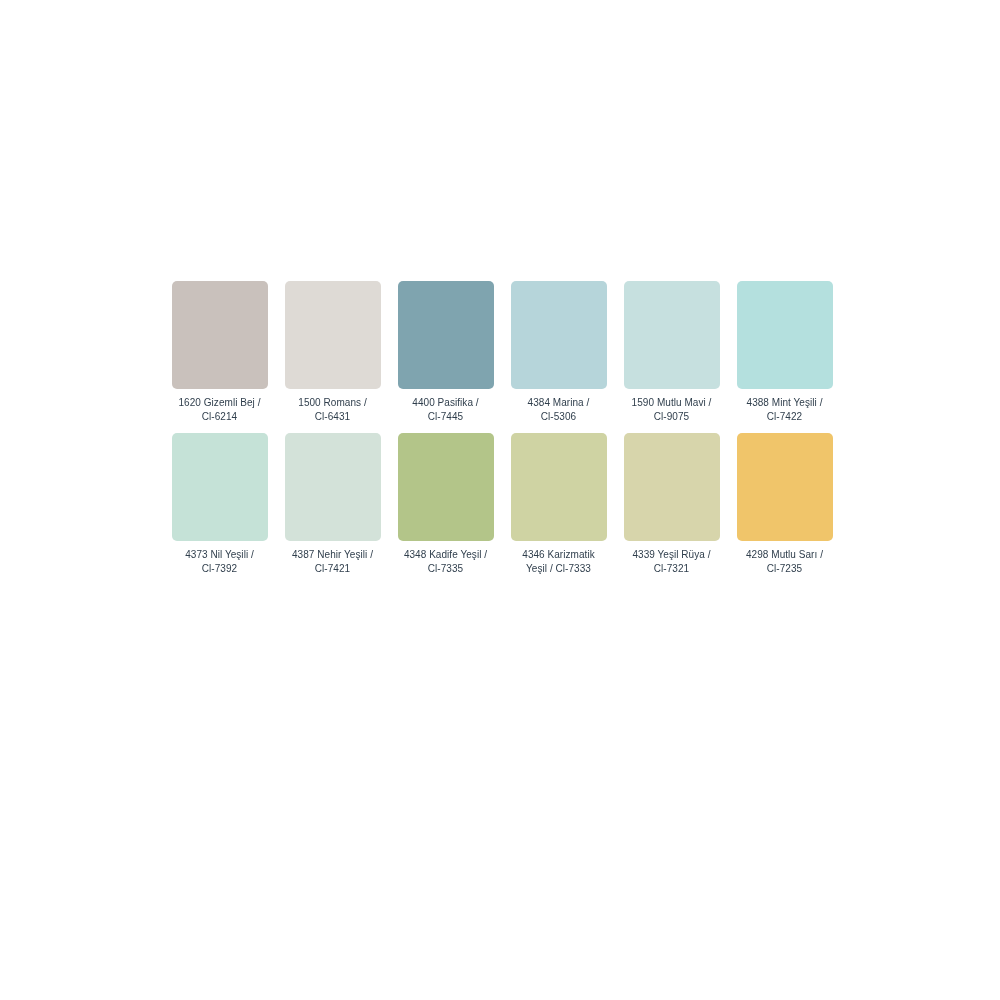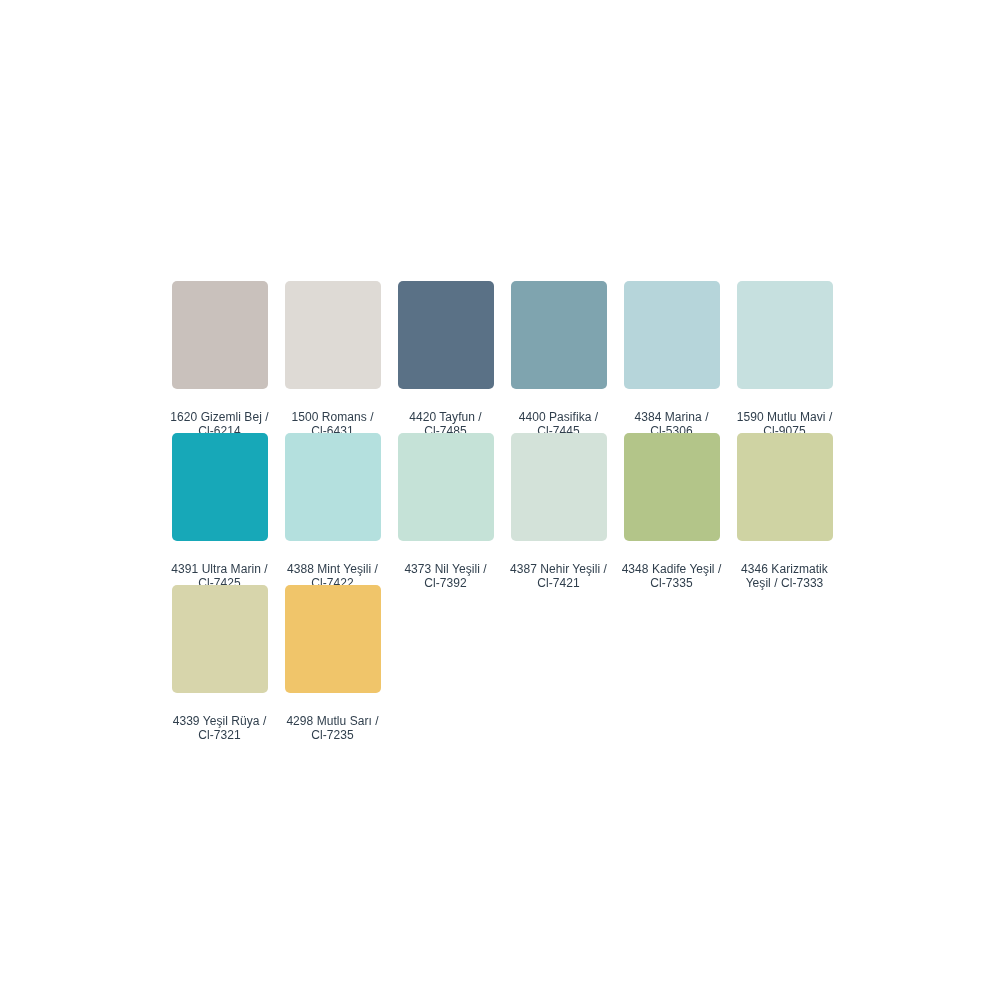--- a/index.html
+++ b/index.html
@@ -38,23 +38,23 @@
     position: relative;
   }
   .swatch-chip {
     width: 96px;
     height: 108px;
     border-radius: 5px;
     margin: 0 auto;
     display: block;
   }
   .swatch-caption {
-    margin-top: 21px;
+    margin-top: 7px;
     text-align: center;
-    font-size: 12px;
+    font-size: 10px;
     line-height: 14px;
     color: #2f3e4c;
     letter-spacing: 0.05px;
     padding: 0 2px;
   }
   .swatch-caption .cap-line {
     display: block;
     white-space: nowrap;
   }
 </style>
@@ -71,52 +71,38 @@
         </div>
       </div>
       <div class="swatch-cell">
         <div class="swatch-chip" style="background: rgb(222, 218, 213);"></div>
         <div class="swatch-caption">
           <span class="cap-line">1500 Romans /</span>
           <span class="cap-line">Cl-6431</span>
         </div>
       </div>
       <div class="swatch-cell">
-        <div class="swatch-chip" style="background: rgb(90, 113, 134);"></div>
-        <div class="swatch-caption">
-          <span class="cap-line">4420 Tayfun /</span>
-          <span class="cap-line">Cl-7485</span>
-        </div>
-      </div>
-      <div class="swatch-cell">
         <div class="swatch-chip" style="background: rgb(127, 164, 175);"></div>
         <div class="swatch-caption">
           <span class="cap-line">4400 Pasifika /</span>
           <span class="cap-line">Cl-7445</span>
         </div>
       </div>
       <div class="swatch-cell">
         <div class="swatch-chip" style="background: rgb(182, 213, 218);"></div>
         <div class="swatch-caption">
           <span class="cap-line">4384 Marina /</span>
           <span class="cap-line">Cl-5306</span>
         </div>
       </div>
       <div class="swatch-cell">
         <div class="swatch-chip" style="background: rgb(198, 224, 223);"></div>
         <div class="swatch-caption">
           <span class="cap-line">1590 Mutlu Mavi /</span>
           <span class="cap-line">Cl-9075</span>
-        </div>
-      </div>
-      <div class="swatch-cell">
-        <div class="swatch-chip" style="background: rgb(23, 168, 184);"></div>
-        <div class="swatch-caption">
-          <span class="cap-line">4391 Ultra Marin /</span>
-          <span class="cap-line">Cl-7425</span>
         </div>
       </div>
       <div class="swatch-cell">
         <div class="swatch-chip" style="background: rgb(180, 224, 222);"></div>
         <div class="swatch-caption">
           <span class="cap-line">4388 Mint Yeşili /</span>
           <span class="cap-line">Cl-7422</span>
         </div>
       </div>
       <div class="swatch-cell">

